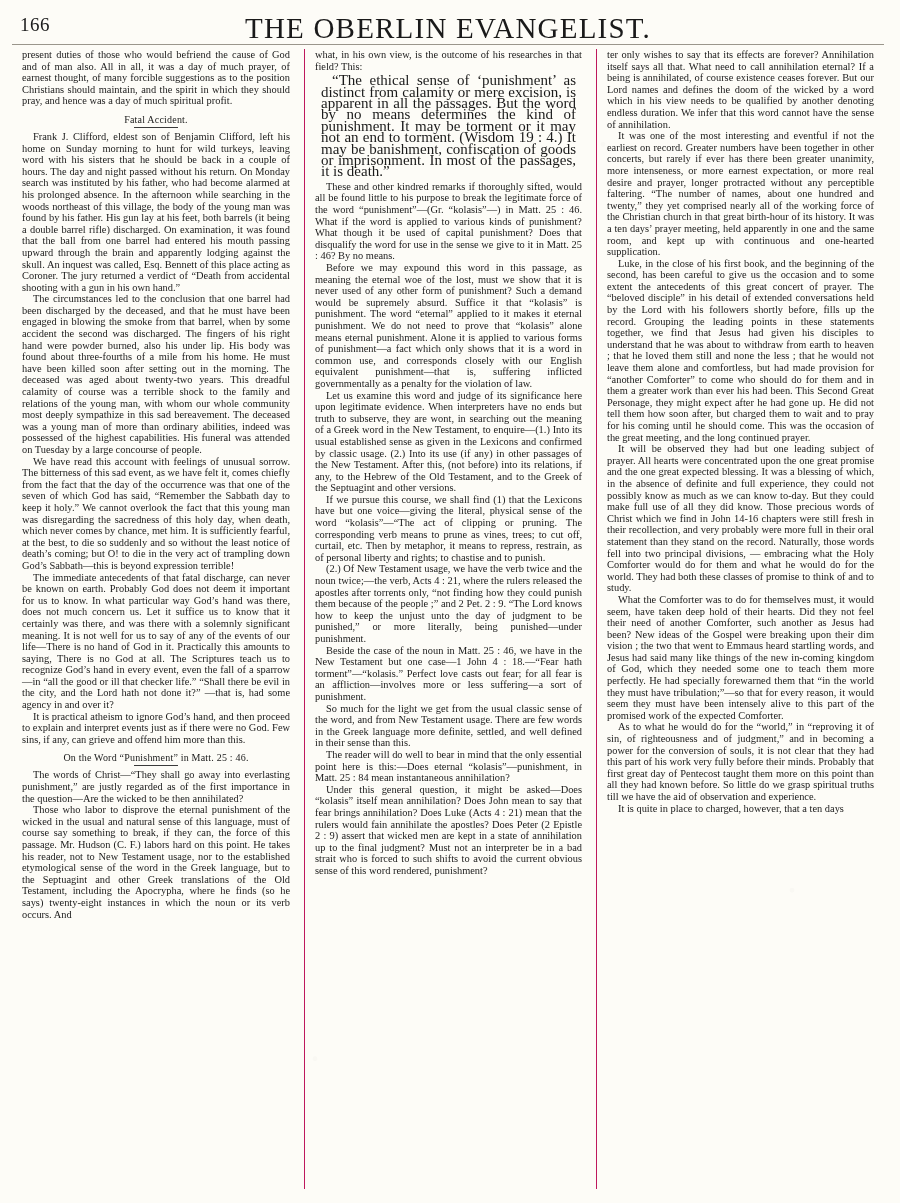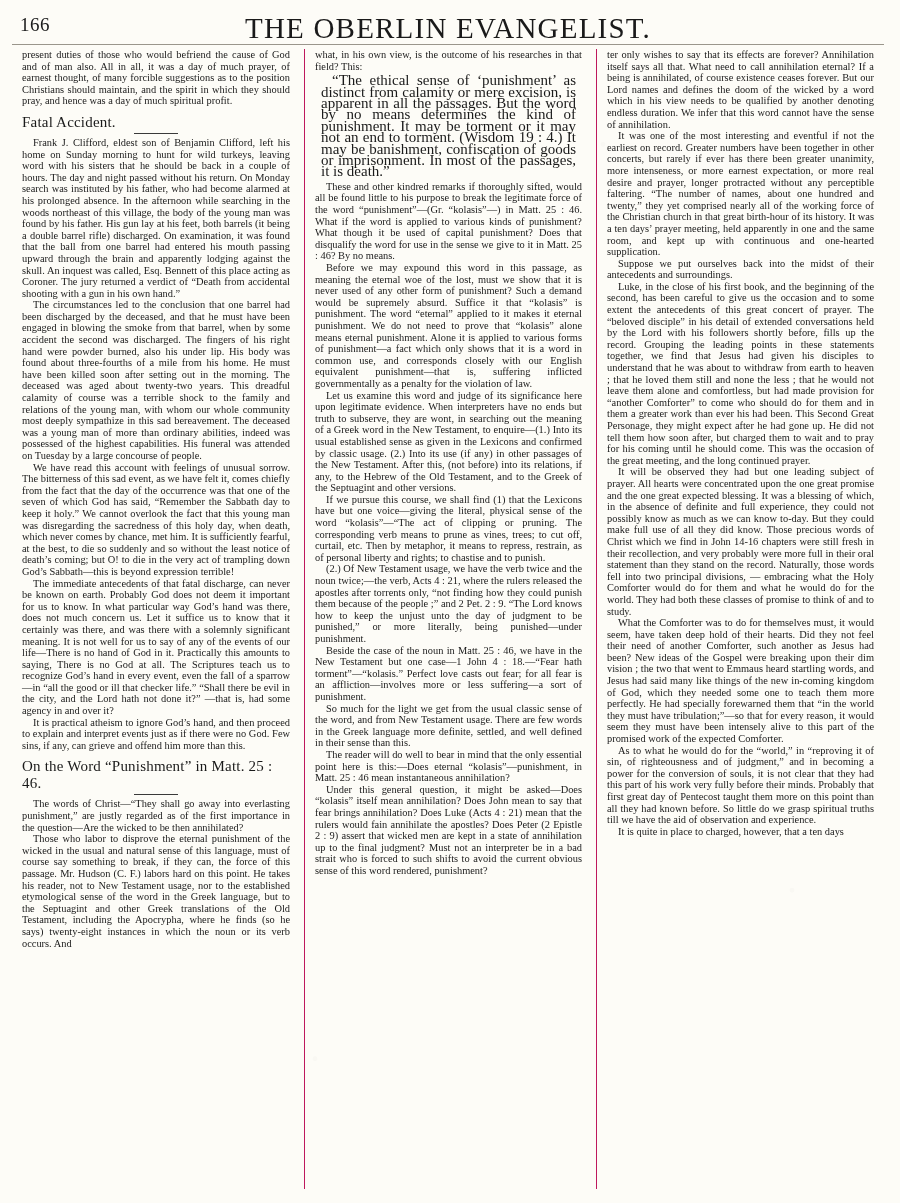--- a/index.html
+++ b/index.html
@@ -76,21 +76,22 @@
     font-size: 10.4px;
     line-height: 11.6px;
     text-align: justify;
     text-indent: 11px;
     font-family: "Liberation Serif", serif;
     hyphens: auto;
     -webkit-hyphens: auto;
   }
   .col p.noindent { text-indent: 0; }
   .head {
-    font-size: 15px;
+    text-align: center;
+    font-size: 10px;
     margin: 7px 0 3px 0;
     font-family: "Liberation Serif", serif;
     font-weight: normal;
     letter-spacing: .2px;
   }
   .head .rule {
     display: block;
     width: 44px;
     height: 1px;
     background: #3a3a3a;
@@ -140,27 +141,26 @@
     <div class="col" id="c1">
         <p class="noindent">what, in his own view, is the outcome of his researches in that field? This:</p>
         <div class="quote">“The ethical sense of ‘punishment’ as distinct from calamity or mere excision, is apparent in all the passages. But the word by no means determines the kind of punishment. It may be torment or it may not an end to torment. (Wisdom 19 : 4.) It may be banishment, confiscation of goods or imprisonment. In most of the passages, it is death.”</div>
         <p>These and other kindred remarks if thoroughly sifted, would all be found little to his purpose to break the legitimate force of the word “punishment”—(Gr. “kolasis”—) in Matt. 25 : 46. What if the word is applied to various kinds of punishment? What though it be used of capital punishment? Does that disqualify the word for use in the sense we give to it in Matt. 25 : 46? By no means.</p>
         <p>Before we may expound this word in this passage, as meaning the eternal woe of the lost, must we show that it is never used of any other form of punishment? Such a demand would be supremely absurd. Suffice it that “kolasis” is punishment. The word “eternal” applied to it makes it eternal punishment. We do not need to prove that “kolasis” alone means eternal punishment. Alone it is applied to various forms of punishment—a fact which only shows that it is a word in common use, and corresponds closely with our English equivalent punishment—that is, suffering inflicted governmentally as a penalty for the violation of law.</p>
         <p>Let us examine this word and judge of its significance here upon legitimate evidence. When interpreters have no ends but truth to subserve, they are wont, in searching out the meaning of a Greek word in the New Testament, to enquire—(1.) Into its usual established sense as given in the Lexicons and confirmed by classic usage. (2.) Into its use (if any) in other passages of the New Testament. After this, (not before) into its relations, if any, to the Hebrew of the Old Testament, and to the Greek of the Septuagint and other versions.</p>
         <p>If we pursue this course, we shall find (1) that the Lexicons have but one voice—giving the literal, physical sense of the word “kolasis”—“The act of clipping or pruning. The corresponding verb means to prune as vines, trees; to cut off, curtail, etc. Then by metaphor, it means to repress, restrain, as of personal liberty and rights; to chastise and to punish.</p>
         <p>(2.) Of New Testament usage, we have the verb twice and the noun twice;—the verb, Acts 4 : 21, where the rulers released the apostles after torrents only, “not finding how they could punish them because of the people ;” and 2 Pet. 2 : 9. “The Lord knows how to keep the unjust unto the day of judgment to be punished,” or more literally, being punished—under punishment.</p>
         <p>Beside the case of the noun in Matt. 25 : 46, we have in the New Testament but one case—1 John 4 : 18.—“Fear hath torment”—“kolasis.” Perfect love casts out fear; for all fear is an affliction—involves more or less suffering—a sort of punishment.</p>
         <p>So much for the light we get from the usual classic sense of the word, and from New Testament usage. There are few words in the Greek language more definite, settled, and well defined in their sense than this.</p>
-        <p>The reader will do well to bear in mind that the only essential point here is this:—Does eternal “kolasis”—punishment, in Matt. 25 : 46 mean instantaneous annihilation?</p>
+        <p>The reader will do well to bear in mind that the only essential point here is this:—Does eternal “kolasis”—punishment, in Matt. 25 : 84 mean instantaneous annihilation?</p>
         <p>Under this general question, it might be asked—Does “kolasis” itself mean annihilation? Does John mean to say that fear brings annihilation? Does Luke (Acts 4 : 21) mean that the rulers would fain annihilate the apostles? Does Peter (2 Epistle 2 : 9) assert that wicked men are kept in a state of annihilation up to the final judgment? Must not an interpreter be in a bad strait who is forced to such shifts to avoid the current obvious sense of this word rendered, punishment?</p>
       </div>
     <div class="col" id="c2">
         <p class="noindent">ter only wishes to say that its effects are forever? Annihilation itself says all that. What need to call annihilation eternal? If a being is annihilated, of course existence ceases forever. But our Lord names and defines the doom of the wicked by a word which in his view needs to be qualified by another denoting endless duration. We infer that this word cannot have the sense of annihilation.</p>
         <p>It was one of the most interesting and eventful if not the earliest on record. Greater numbers have been together in other concerts, but rarely if ever has there been greater unanimity, more intenseness, or more earnest expectation, or more real desire and prayer, longer protracted without any perceptible faltering. “The number of names, about one hundred and twenty,” they yet comprised nearly all of the working force of the Christian church in that great birth-hour of its history. It was a ten days’ prayer meeting, held apparently in one and the same room, and kept up with continuous and one-hearted supplication.</p>
-        <p>Suppose we put ourselves back into the midst of their antecedents and surroundings.</p>
         <p>Luke, in the close of his first book, and the beginning of the second, has been careful to give us the occasion and to some extent the antecedents of this great concert of prayer. The “beloved disciple” in his detail of extended conversations held by the Lord with his followers shortly before, fills up the record. Grouping the leading points in these statements together, we find that Jesus had given his disciples to understand that he was about to withdraw from earth to heaven ; that he loved them still and none the less ; that he would not leave them alone and comfortless, but had made provision for “another Comforter” to come who should do for them and in them a greater work than ever his had been. This Second Great Personage, they might expect after he had gone up. He did not tell them how soon after, but charged them to wait and to pray for his coming until he should come. This was the occasion of the great meeting, and the long continued prayer.</p>
         <p>It will be observed they had but one leading subject of prayer. All hearts were concentrated upon the one great promise and the one great expected blessing. It was a blessing of which, in the absence of definite and full experience, they could not possibly know as much as we can know to-day. But they could make full use of all they did know. Those precious words of Christ which we find in John 14-16 chapters were still fresh in their recollection, and very probably were more full in their oral statement than they stand on the record. Naturally, those words fell into two principal divisions, — embracing what the Holy Comforter would do for them and what he would do for the world. They had both these classes of promise to think of and to study.</p>
         <p>What the Comforter was to do for themselves must, it would seem, have taken deep hold of their hearts. Did they not feel their need of another Comforter, such another as Jesus had been? New ideas of the Gospel were breaking upon their dim vision ; the two that went to Emmaus heard startling words, and Jesus had said many like things of the new in-coming kingdom of God, which they needed some one to teach them more perfectly. He had specially forewarned them that “in the world they must have tribulation;”—so that for every reason, it would seem they must have been intensely alive to this part of the promised work of the expected Comforter.</p>
         <p>As to what he would do for the “world,” in “reproving it of sin, of righteousness and of judgment,” and in becoming a power for the conversion of souls, it is not clear that they had this part of his work very fully before their minds. Probably that first great day of Pentecost taught them more on this point than all they had known before. So little do we grasp spiritual truths till we have the aid of observation and experience.</p>
         <p>It is quite in place to charged, however, that a ten days</p>
       </div>
   </div>
 
 </div>
 

